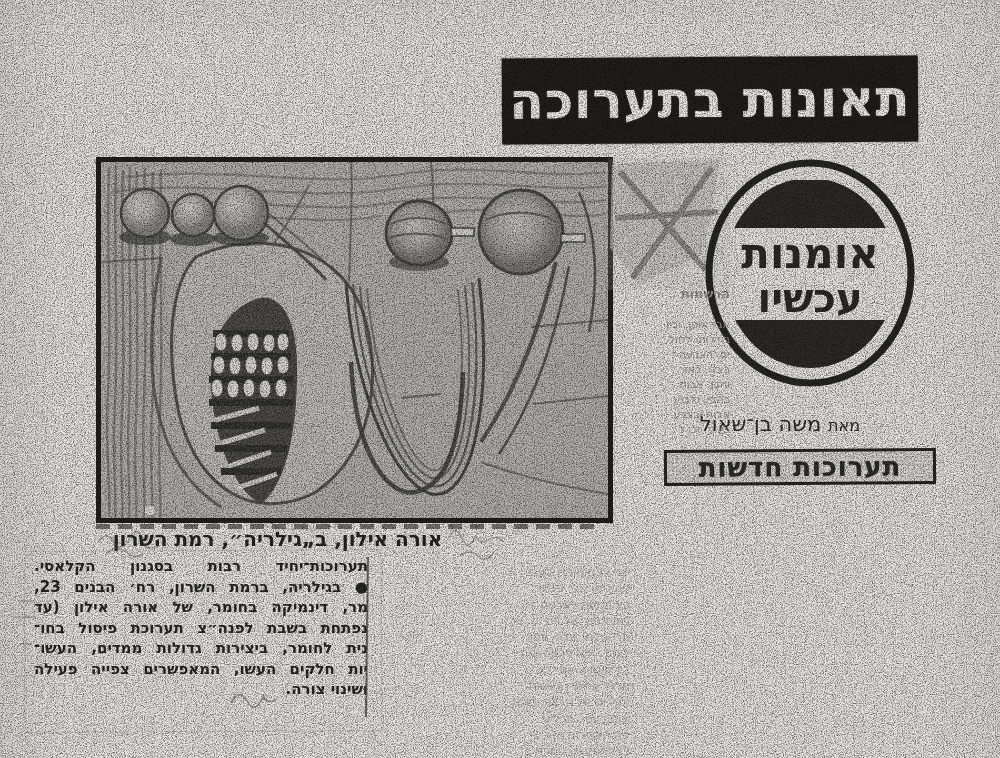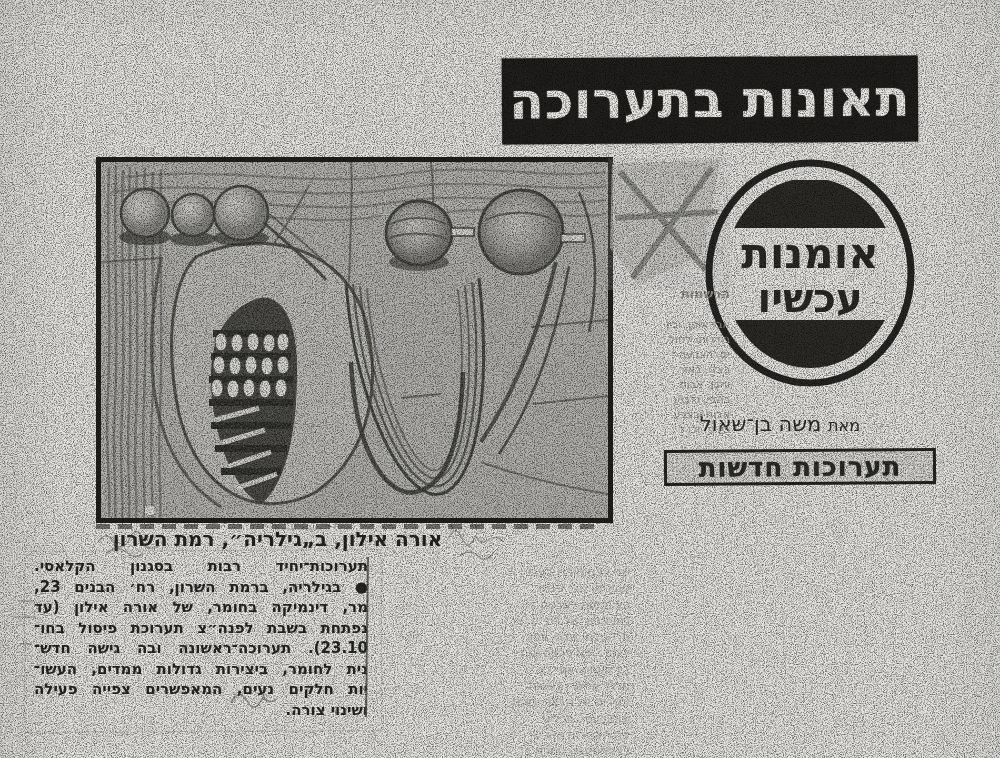--- a/index.html
+++ b/index.html
@@ -257,23 +257,22 @@
   <div class="abs section-banner">
     <span class="txt">תערוכות חדשות</span>
   </div>
 
   <div class="abs torn"></div>
   <div class="abs article">
     <div class="ln">תערוכות־יחיד רבות בסגנון הקלאסי.</div>
     <div class="ln">● בגילריה, ברמת השרון, רח׳ הבנים 23,</div>
     <div class="ln">מר, דינמיקה בחומר, של אורה אילון (עד</div>
     <div class="ln">נפתחת בשבת לפנה״צ תערוכת פיסול בחו־</div>
-    <div class="ln">‎23.10).‏ תערוכה־ראשונה ובה גישה חדש־</div>
     <div class="ln">נית לחומר, ביצירות גדולות ממדים, העשו־</div>
-    <div class="ln">יות חלקים נעים, המאפשרים צפייה פעילה</div>
+    <div class="ln">יות חלקים העשו, המאפשרים צפייה פעילה</div>
     <div class="ln last">ושינוי צורה.</div>
   </div>
   <div class="abs col-rule"></div>
 
   <svg class="abs" style="left:225px;top:683px;" width="70" height="30">
     <path d="M6,20 q8,-16 16,-2 t16,-4 q6,8 14,2" stroke="#4c4c48" stroke-width="1.5" fill="none" opacity=".55"></path>
   </svg>
 
   <div class="abs ghost ghost-mid">
     <div class="gh">הרשמות</div>

